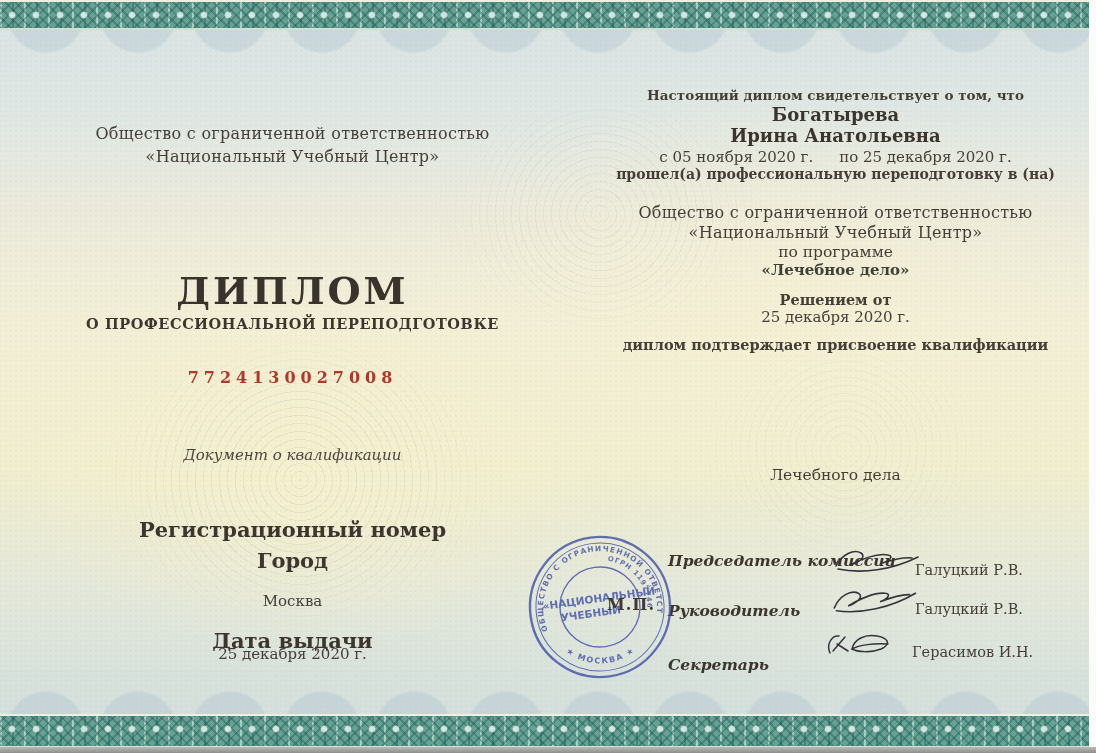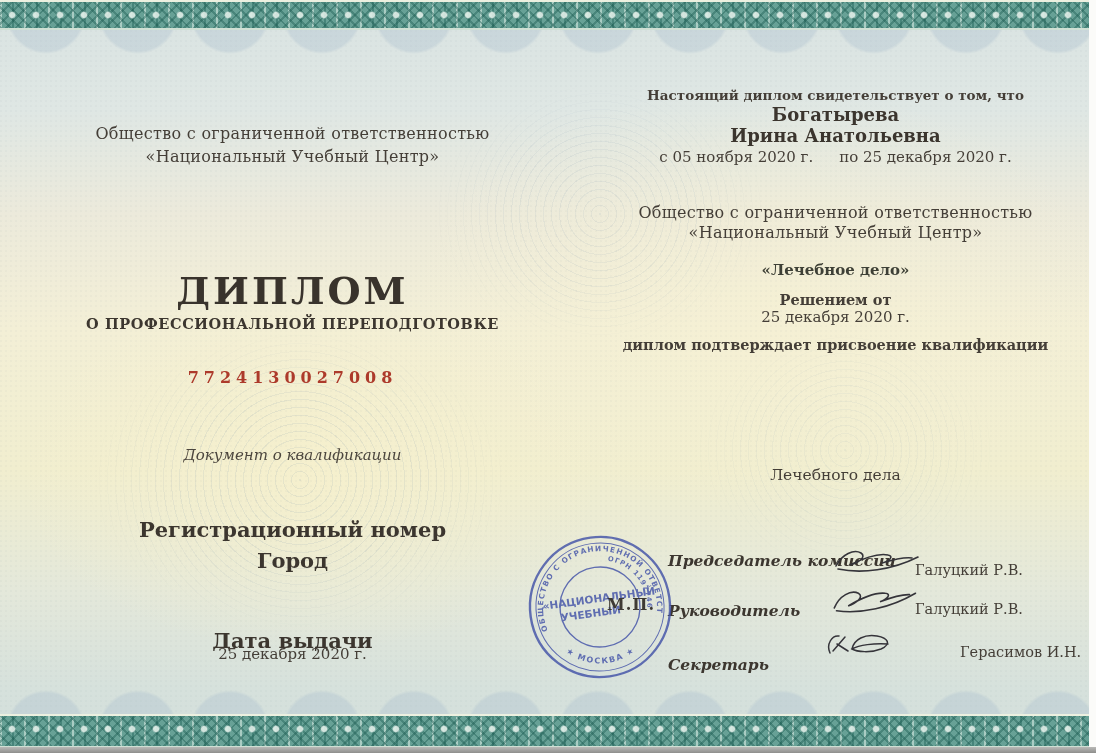--- a/index.html
+++ b/index.html
@@ -90,31 +90,34 @@
   <div class="txt ctr left-col issuer">
     <div>Общество с ограниченной ответственностью</div>
     <div>«Национальный Учебный Центр»</div>
   </div>
   <div class="txt ctr left-col title">ДИПЛОМ</div>
   <div class="txt ctr left-col subtitle">О ПРОФЕССИОНАЛЬНОЙ ПЕРЕПОДГОТОВКЕ</div>
   <div class="txt ctr left-col number">7724130027008</div>
   <div class="txt ctr left-col doctype">Документ о квалификации</div>
   <div class="txt ctr left-col lbl reg-l">Регистрационный номер</div>
   <div class="txt ctr left-col lbl city-l">Город</div>
+  <div class="txt ctr left-col val city-v">Москва</div>
   <div class="txt ctr left-col lbl date-l">Дата выдачи</div>
   <div class="txt ctr left-col val date-v">25 декабря 2020 г.</div>
 
   <div class="txt ctr right-col statement">Настоящий диплом свидетельствует о том, что</div>
   <div class="txt ctr right-col lastname">Богатырева</div>
   <div class="txt ctr right-col firstmid">Ирина Анатольевна</div>
   <div class="txt ctr right-col period">
     <span>с 05 ноября 2020 г.</span><span class="gap"></span><span>по 25 декабря 2020 г.</span>
   </div>
+  <div class="txt ctr right-col completed">прошел(а) профессиональную переподготовку в (на)</div>
   <div class="txt ctr right-col org1">Общество с ограниченной ответственностью</div>
   <div class="txt ctr right-col org2">«Национальный Учебный Центр»</div>
+  <div class="txt ctr right-col proglabel">по программе</div>
   <div class="txt ctr right-col progvalue">«Лечебное дело»</div>
   <div class="txt ctr right-col decision-l">Решением от</div>
   <div class="txt ctr right-col decision-d">25 декабря 2020 г.</div>
   <div class="txt ctr right-col qual">диплом подтверждает присвоение квалификации</div>
   <div class="txt ctr right-col field">Лечебного дела</div>
 
   <div class="txt sig-label" style="left:668px;top:551px;">Председатель комиссии</div>
   <svg class="sig-svg" style="left:832px;top:548px;" width="92" height="30" viewBox="0 0 92 30">
     <g fill="none" stroke="#35343a" stroke-width="1.6" stroke-linecap="round">
       <path d="M4 18 C10 6 22 1 29 5 C35 9 26 15 18 17 C30 11 46 5 56 7 C62 8 58 13 50 15 C60 12 72 9 80 10"></path>
@@ -134,21 +137,21 @@
 
   <div class="txt sig-label" style="left:668px;top:655px;">Секретарь</div>
   <svg class="sig-svg" style="left:824px;top:631px;" width="76" height="28" viewBox="0 0 76 26">
     <g fill="none" stroke="#35343a" stroke-width="1.5" stroke-linecap="round">
       <path d="M6 21 C2 12 8 3 15 4"></path>
       <path d="M9 19 L21 5"></path>
       <path d="M13 12 L24 19"></path>
       <path d="M28 17 C30 7 41 2 53 4 C64 6 68 12 57 17 C47 21 33 20 28 17 C35 13 50 11 64 12"></path>
     </g>
   </svg>
-  <div class="txt sig-name" style="left:960px;top:644px;">Герасимов И.Н.</div>
+  <div class="txt sig-name" style="left:912px;top:644px;">Герасимов И.Н.</div>
 
   <div class="stamp-wrap">
     <svg width="152" height="152" viewBox="-76 -76 152 152">
       <g fill="none" stroke="#4353a8">
         <circle r="70" stroke-width="2.4"></circle>
         <circle r="64" stroke-width="1"></circle>
         <circle r="40" stroke-width="1.4"></circle>
       </g>
       <defs>
         <path id="arcTop" d="M -55 16 A 57 57 0 1 1 55 16"></path>

